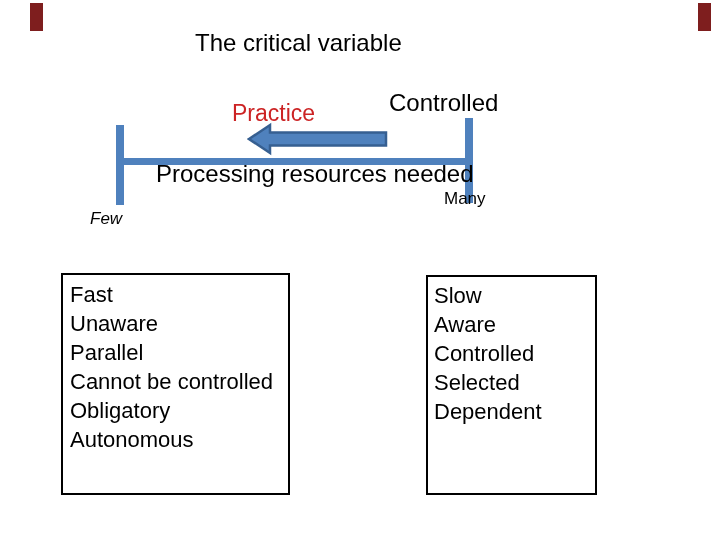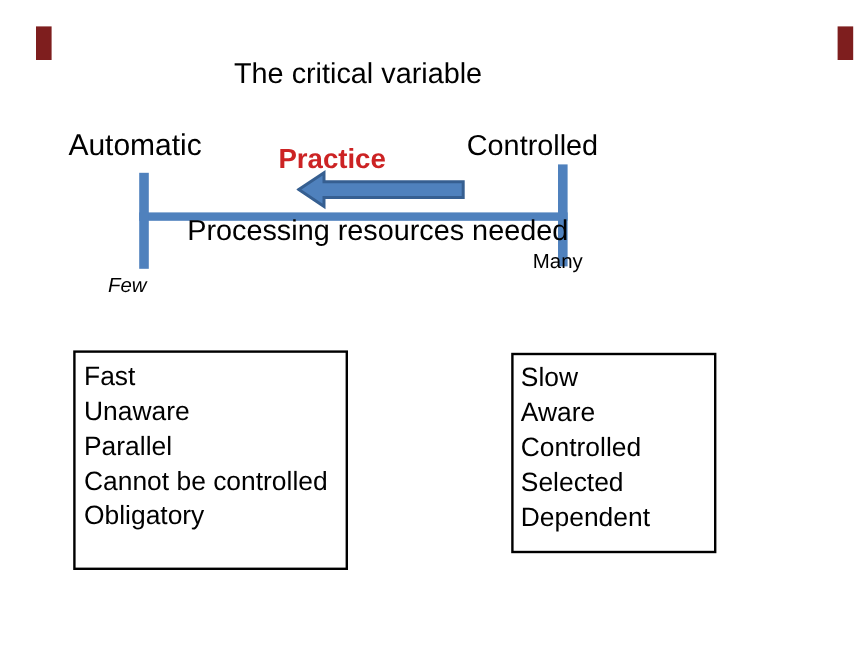--- a/index.html
+++ b/index.html
@@ -10,51 +10,50 @@
   [data-name]{box-sizing:border-box;}
   .abs{position:absolute;white-space:nowrap;}
 
   .corner-bar{position:absolute;top:3px;width:13px;height:28px;background:var(--corner-bar-maroon,#7E1E1E);}
   .corner-bar.left{left:30px;}
   .corner-bar.right{left:698px;}
 
   .title{left:195px;top:29px;font-size:24px;}
 
   .lbl-automatic{left:57px;top:88px;font-size:25px;}
-  .lbl-practice{left:232px;top:100px;font-size:23px;font-weight:bold;color:var(--practice-red,#CC2324);}
+  .lbl-practice{left:232px;top:100px;font-size:23px;font-weight:normal;color:var(--practice-red,#CC2324);}
   .lbl-controlled{left:389px;top:89px;font-size:24px;}
 
   .axis-line{left:116px;top:158px;width:357px;height:7px;background:var(--axis-blue,#4F81BD);}
   .tick{position:absolute;width:8px;background:var(--axis-blue,#4F81BD);}
   .tick.left{left:116px;top:125px;height:80px;}
   .tick.right{left:465px;top:118px;height:85px;}
 
   .arrow-svg{position:absolute;left:247px;top:122px;}
   .arrow-svg polygon{fill:var(--axis-blue,#4F81BD);stroke:var(--arrow-border,#365F91);stroke-width:2.5;}
 
   .axis-label{left:156px;top:160px;font-size:24px;}
   .few{left:90px;top:209px;font-size:17px;font-style:italic;}
   .many{left:444px;top:189px;font-size:17px;}
 
   .box{position:absolute;border:2px solid #000;font-size:22px;line-height:29px;}
-  .box-left{left:61px;top:273px;width:229px;height:183px;padding:5px 0 16px 7px;}
-  .box-right{left:426px;top:275px;width:171px;height:167px;padding:4px 0 0 6px;}
+  .box-left{left:61px;top:273px;width:229px;height:222px;padding:5px 0 16px 7px;}
+  .box-right{left:426px;top:275px;width:171px;height:220px;padding:4px 0 0 6px;}
   .box div{white-space:nowrap;}
 </style>
 </head>
 <body>
 
-<div data-name="slide-canvas" style="position:absolute;inset:0;margin-top:19px;">
+<div data-name="slide-canvas" style="position:absolute;inset:0;">
 
   <div class="corner-bar left" data-name="corner-bar-left"></div>
   <div class="corner-bar right" data-name="corner-bar-right"></div>
 
   <div class="abs title" data-name="slide-title">The critical variable</div>
 
-  <div class="abs lbl-automatic" data-name="label-automatic">Automatic</div>
   <div class="abs lbl-practice" data-name="label-practice">Practice</div>
   <div class="abs lbl-controlled" data-name="label-controlled">Controlled</div>
 
   <svg class="arrow-svg" data-name="left-arrow-icon" width="142" height="34" viewBox="0 0 142 34">
     <polygon points="2,17 23,3 23,10.5 139,10.5 139,23.5 23,23.5 23,31"></polygon>
   </svg>
 
   <div class="abs axis-line" data-name="axis-line"></div>
   <div class="tick left" data-name="axis-tick-left"></div>
   <div class="tick right" data-name="axis-tick-right"></div>
@@ -62,20 +61,21 @@
   <div class="abs axis-label" data-name="axis-label">Processing resources needed</div>
   <div class="abs few" data-name="label-few">Few</div>
   <div class="abs many" data-name="label-many">Many</div>
 
   <div class="box box-left" data-name="automatic-properties-box">
     <div data-name="list-item">Fast</div>
     <div data-name="list-item">Unaware</div>
     <div data-name="list-item">Parallel</div>
     <div data-name="list-item">Cannot be controlled</div>
     <div data-name="list-item">Obligatory</div>
+    <div data-name="list-item">Autonomous</div>
   </div>
 
   <div class="box box-right" data-name="controlled-properties-box">
     <div data-name="list-item">Slow</div>
     <div data-name="list-item">Aware</div>
     <div data-name="list-item">Controlled</div>
     <div data-name="list-item">Selected</div>
     <div data-name="list-item">Dependent</div>
   </div>
 

